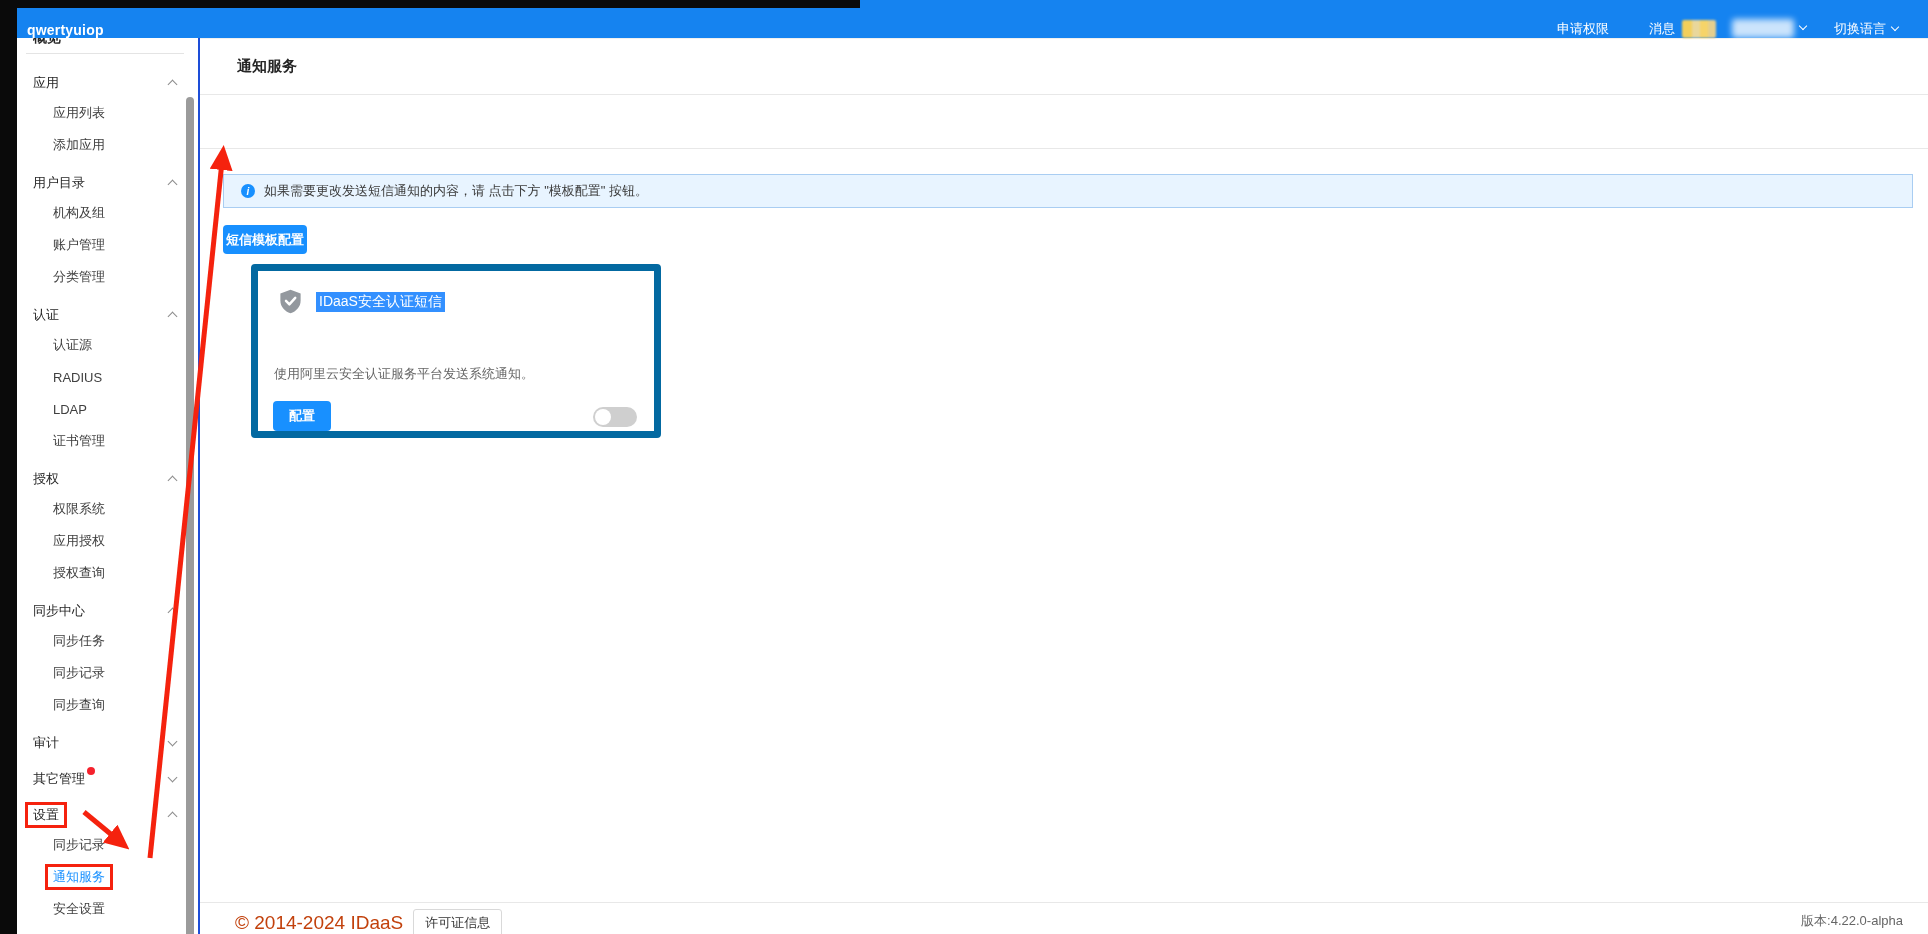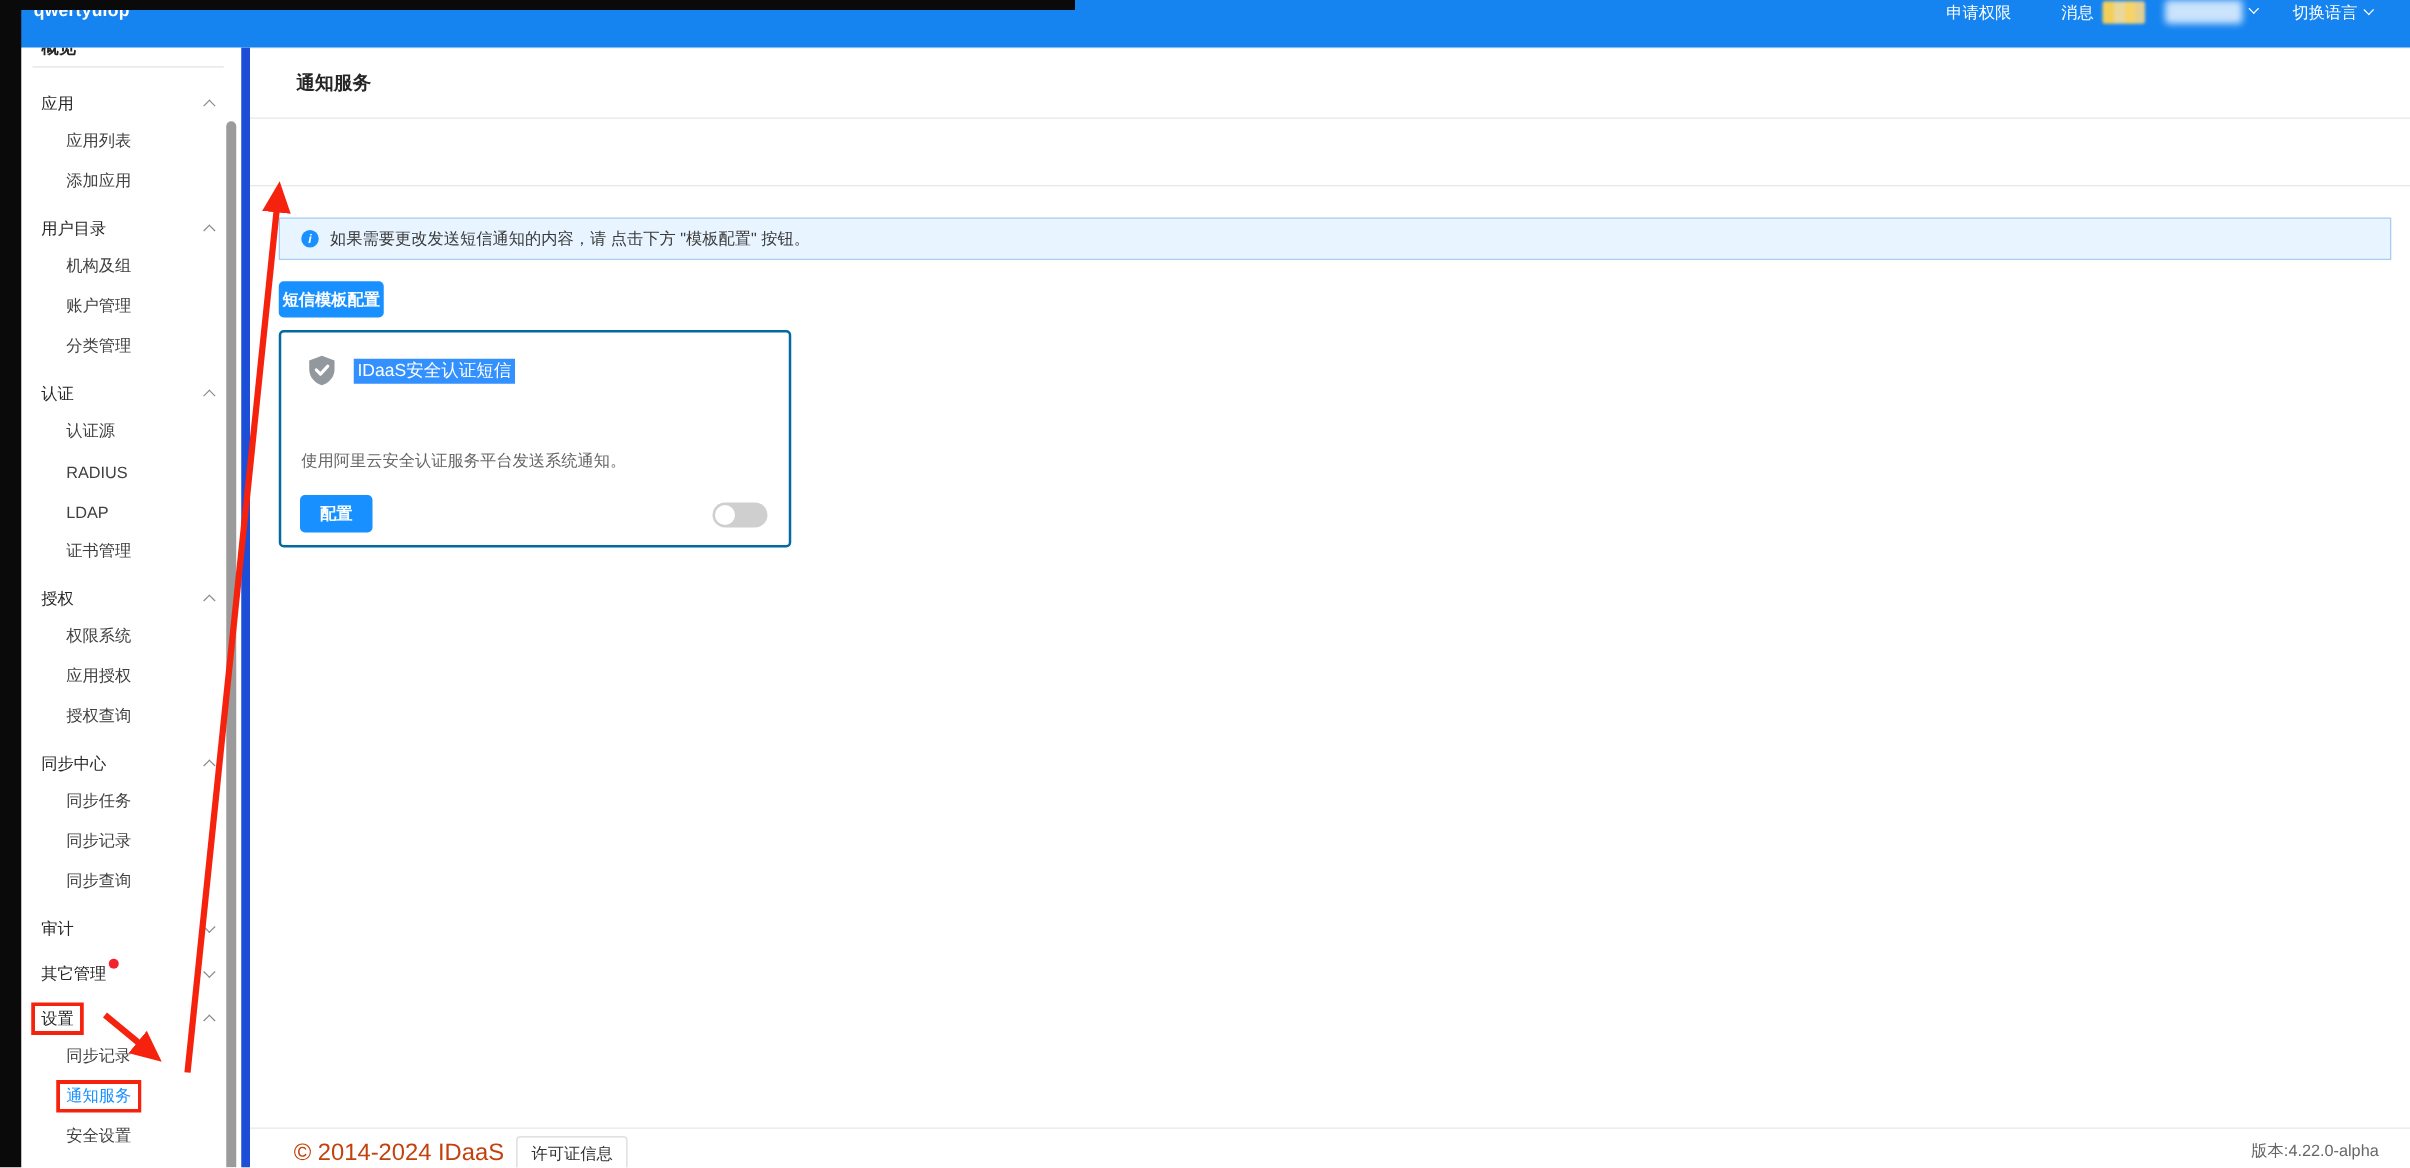--- a/index.html
+++ b/index.html
@@ -5,35 +5,35 @@
   * { margin:0; padding:0; box-sizing:border-box; }
   html,body { width:1928px; height:934px; overflow:hidden; }
   body { font-family:"Liberation Sans","DejaVu Sans",sans-serif; background:#fff; position:relative; }
 
   
   .strip-left   { position:absolute; left:0; top:0; width:17px; height:934px; background:#0a0a0a; z-index:6; }
   .strip-topleft{ position:absolute; left:0; top:0; width:860px; height:8px; background:#0a0a0a; z-index:7; }
 
   
   header { position:absolute; left:0; top:0; width:1928px; height:38px; background:#1583f0; z-index:5;
-           display:flex; align-items:flex-start; justify-content:space-between; color:#fff; }
+           display:flex; align-items:flex-end; justify-content:space-between; color:#fff; }
   .brand { margin-left:27px; font-size:14px; font-weight:bold; letter-spacing:.2px; }
   .hnav  { display:flex; align-items:center; margin-right:30px; font-size:13px; }
   .hnav .hitem { cursor:pointer; }
   .msg-badge { width:34px; height:18px; margin-left:7px; border-radius:2px;
                background:linear-gradient(90deg,#f3cf5a 0 28%,#e9d79b 28% 52%,#f6d469 52% 76%,#e5cf8e 76%);
                filter:blur(1.2px); }
   .user-blob { width:62px; height:19px; border-radius:3px; background:rgba(255,255,255,.78); filter:blur(3px); }
   .chev-w { display:inline-block; width:6px; height:6px; border-left:1.6px solid #fff; border-top:1.6px solid #fff;
             transform:rotate(225deg); margin-left:6px; margin-bottom:3px; }
   .sp36{width:40px} .sp18{width:16px} .sp30{width:28px}
 
   
   aside { position:absolute; left:17px; top:38px; width:183px; height:896px; background:#fff;
-          border-right:7px solid #1d4ed8; z-index:4; overflow:hidden; }
+          border-right:2px solid #1d4ed8; z-index:4; overflow:hidden; }
   .clip-item { position:absolute; top:-9px; left:16px; height:18px; overflow:hidden; font-size:14px; font-weight:bold; color:#262626; }
   .side-sep { position:absolute; top:15px; left:9px; right:14px; height:1px; background:#e4e4e4; }
   .menu { position:absolute; top:23px; left:0; right:0; }
   .mi { position:relative; display:flex; align-items:center; font-size:13px; color:#404040; cursor:pointer; }
   .mi.group { height:28px; margin-top:8px; padding-left:16px; color:#262626; }
   .mi.sub   { height:32px; padding-left:36px; }
   .mi .chev { position:absolute; right:22px; width:7px; height:7px; border-left:1.5px solid #8c8c8c; border-top:1.5px solid #8c8c8c; }
   .mi .chev.up   { transform:rotate(45deg); margin-top:3px; }
   .mi .chev.down { transform:rotate(225deg); margin-top:-3px; }
   .mi .reddot { position:absolute; width:8px; height:8px; border-radius:50%; background:#f5222d; left:70px; top:2px; }
@@ -55,21 +55,21 @@
 
   .banner { position:absolute; left:23px; top:135px; width:1690px; height:34px; background:#e8f4ff;
             border:1px solid #a9cdf2; display:flex; align-items:center; padding-left:17px; font-size:13px; color:#3a3a3a; }
   .info-ic { width:14px; height:14px; border-radius:50%; background:#1890ff; color:#fff; font-size:10px; font-weight:bold;
              font-style:italic; display:flex; align-items:center; justify-content:center; margin-right:9px; flex:0 0 auto; }
 
   .btn-blue { background:#1890ff; color:#fff; border:none; border-radius:4px; font-size:13px; font-weight:bold;
               cursor:pointer; font-family:inherit; }
   .btn-template { position:absolute; left:23px; top:186px; width:84px; height:29px; }
 
-  .card { position:absolute; top:225px; width:410px; height:174px; background:#fff; border:2px solid #0369a1; border-radius:4px; }
+  .card { position:absolute; top:225px; width:410px; height:174px; background:#fff; border:7px solid #0369a1; border-radius:4px;margin-left:28px; }
   .card1 { left:23px; } .card2 { left:450px; }
   .card-head { position:absolute; left:19px; top:17px; display:flex; align-items:center; gap:12px; }
   .card-title { font-size:14px; color:#262626; }
   .card-title.selected { background:#3390ff; color:#fff; padding:1px 3px; }
   .badge { position:absolute; right:0; top:18px; height:27px; line-height:27px; padding:0 15px;
            background:#57c08a; color:#fff; font-size:13px; border-radius:14px 0 0 14px; }
   .card-desc { position:absolute; left:16px; top:94px; font-size:13px; color:#666; }
   .card-action { position:absolute; top:130px; width:58px; height:30px; }
   .a1 { left:15px; } .a2 { left:16px; }
   .toggle { position:absolute; right:17px; top:136px; width:44px; height:20px; border-radius:10px; cursor:pointer; }

